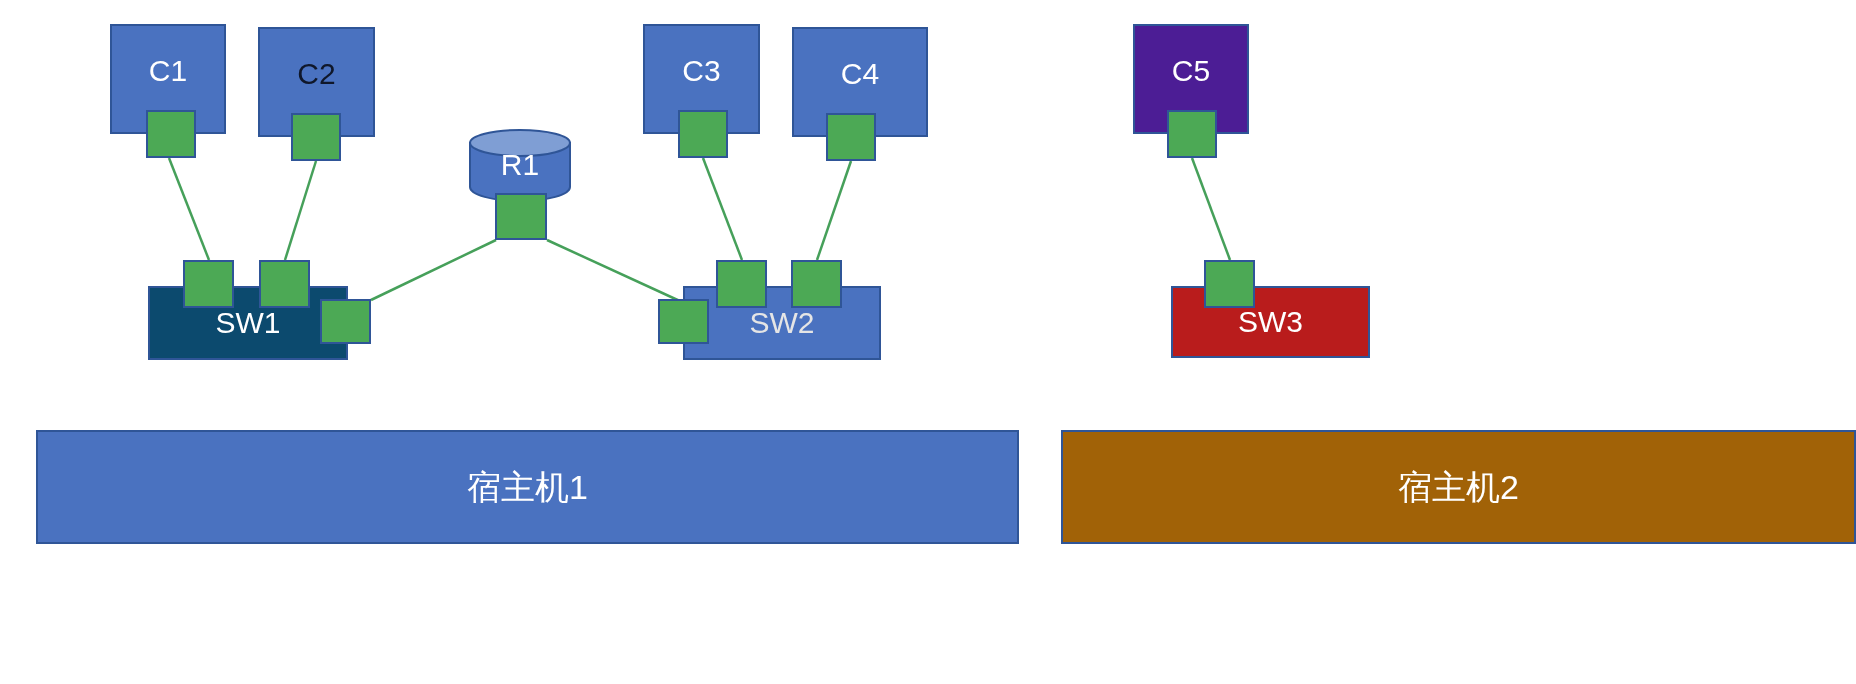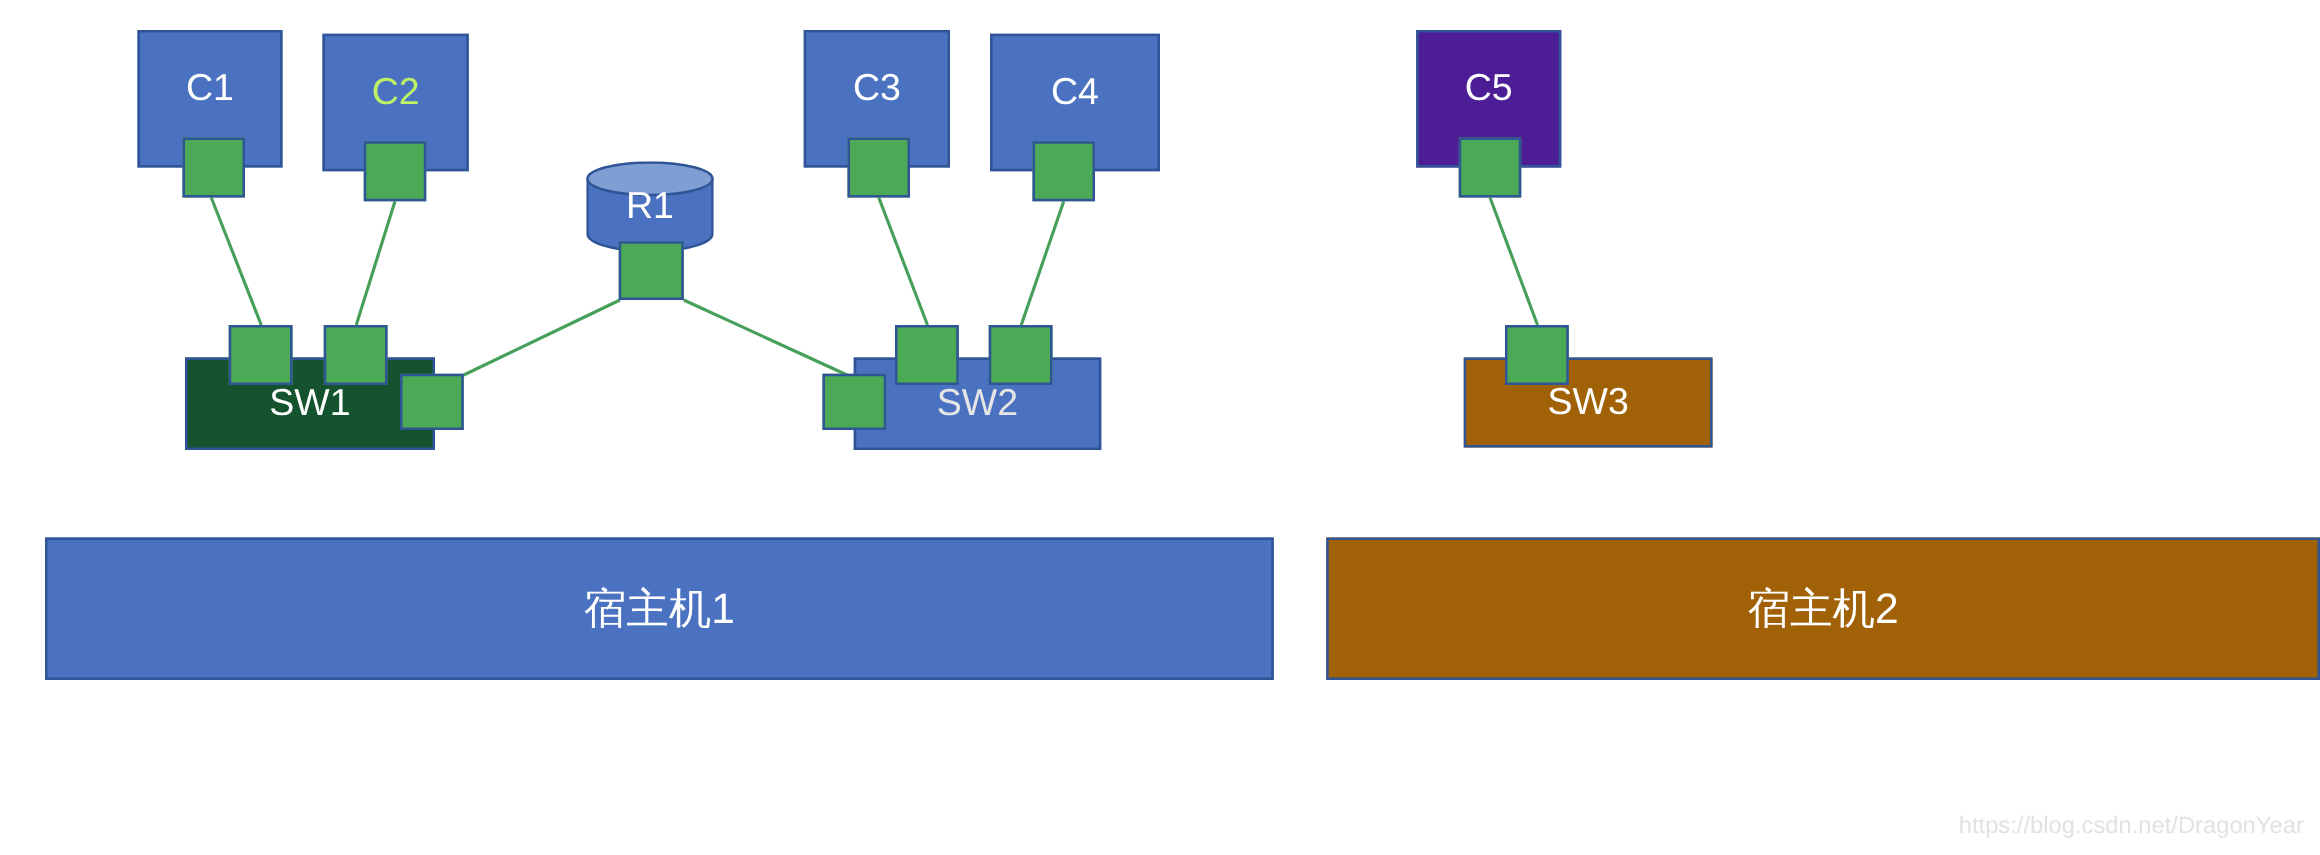--- a/index.html
+++ b/index.html
@@ -104,21 +104,21 @@
       <line x1="851" y1="161" x2="817" y2="260" stroke="#46a05a" stroke-width="2.5"></line>
       <line x1="1192" y1="158" x2="1230" y2="260" stroke="#46a05a" stroke-width="2.5"></line>
     </svg>
 
   <div id="nodes-layer">
       <div class="node container-node" style="left: 110px; top: 24px; width: 116px; height: 110px; background: rgb(74, 114, 192); border-color: rgb(47, 85, 151);">
         <span class="node-label" style="color: rgb(255, 255, 255);">C1</span>
       </div>
       <div class="port" style="left: 146px; top: 110px; width: 50px; height: 48px; background: rgb(76, 169, 85); border-color: rgb(47, 85, 151);"></div>
       <div class="node container-node" style="left: 258px; top: 27px; width: 117px; height: 110px; background: rgb(74, 114, 192); border-color: rgb(47, 85, 151);">
-        <span class="node-label" style="color: #bef264;">C2</span>
+        <span class="node-label" style="color: #0f172a;">C2</span>
       </div>
       <div class="port" style="left: 291px; top: 113px; width: 50px; height: 48px; background: rgb(76, 169, 85); border-color: rgb(47, 85, 151);"></div>
       <div class="node container-node" style="left: 643px; top: 24px; width: 117px; height: 110px; background: rgb(74, 114, 192); border-color: rgb(47, 85, 151);">
         <span class="node-label" style="color: rgb(255, 255, 255);">C3</span>
       </div>
       <div class="port" style="left: 678px; top: 110px; width: 50px; height: 48px; background: rgb(76, 169, 85); border-color: rgb(47, 85, 151);"></div>
       <div class="node container-node" style="left: 792px; top: 27px; width: 136px; height: 110px; background: rgb(74, 114, 192); border-color: rgb(47, 85, 151);">
         <span class="node-label" style="color: rgb(255, 255, 255);">C4</span>
       </div>
       <div class="port" style="left: 826px; top: 113px; width: 50px; height: 48px; background: rgb(76, 169, 85); border-color: rgb(47, 85, 151);"></div>
@@ -127,39 +127,38 @@
       </div>
       <div class="port" style="left: 1167px; top: 110px; width: 50px; height: 48px; background: rgb(76, 169, 85); border-color: rgb(47, 85, 151);"></div>
       <div class="router-node" style="left: 469px; top: 129px; width: 102px; height: 72px;">
         <svg width="102" height="72" viewBox="0 0 102 72">
           <path d="M1,14 L1,58 A50,14 0 0 0 101,58 L101,14 Z" fill="#4a72c0" stroke="#2f5597" stroke-width="2"></path>
           <ellipse cx="51" cy="14" rx="50" ry="13" fill="#7f9ed4" stroke="#2f5597" stroke-width="2"></ellipse>
         </svg>
         <span class="router-label" style="color: rgb(255, 255, 255);">R1</span>
       </div>
       <div class="port" style="left: 495px; top: 193px; width: 52px; height: 47px; background: rgb(76, 169, 85); border-color: rgb(47, 85, 151);"></div>
-      <div class="node switch-node" style="left: 148px; top: 286px; width: 200px; height: 74px; background: #14532d; border-color: rgb(47, 85, 151);">
+      <div class="node switch-node" style="left: 148px; top: 286px; width: 200px; height: 74px; background: #0c4a6e; border-color: rgb(47, 85, 151);">
         <span class="node-label" style="color: rgb(255, 255, 255);">SW1</span>
       </div>
       <div class="port" style="left: 183px; top: 260px; width: 51px; height: 48px; background: rgb(76, 169, 85); border-color: rgb(47, 85, 151);"></div>
       <div class="port" style="left: 259px; top: 260px; width: 51px; height: 48px; background: rgb(76, 169, 85); border-color: rgb(47, 85, 151);"></div>
       <div class="port" style="left: 320px; top: 299px; width: 51px; height: 45px; background: rgb(76, 169, 85); border-color: rgb(47, 85, 151);"></div>
       <div class="node switch-node" style="left: 683px; top: 286px; width: 198px; height: 74px; background: rgb(74, 114, 192); border-color: rgb(47, 85, 151);">
         <span class="node-label" style="color: #e5e5e5;">SW2</span>
       </div>
       <div class="port" style="left: 658px; top: 299px; width: 51px; height: 45px; background: rgb(76, 169, 85); border-color: rgb(47, 85, 151);"></div>
       <div class="port" style="left: 716px; top: 260px; width: 51px; height: 48px; background: rgb(76, 169, 85); border-color: rgb(47, 85, 151);"></div>
       <div class="port" style="left: 791px; top: 260px; width: 51px; height: 48px; background: rgb(76, 169, 85); border-color: rgb(47, 85, 151);"></div>
-      <div class="node switch-node" style="left: 1171px; top: 286px; width: 199px; height: 72px; background: #a16207; border-color: rgb(47, 85, 151);">
+      <div class="node switch-node" style="left: 1171px; top: 286px; width: 199px; height: 72px; background: #b91c1c; border-color: rgb(47, 85, 151);">
         <span class="node-label" style="color: rgb(255, 255, 255);">SW3</span>
       </div>
       <div class="port" style="left: 1204px; top: 260px; width: 51px; height: 48px; background: rgb(76, 169, 85); border-color: rgb(47, 85, 151);"></div>
       <div class="node host-node" style="left: 36px; top: 430px; width: 983px; height: 114px; background: rgb(74, 114, 192); border-color: rgb(47, 85, 151); text-align: right;">
         <span class="node-label" style="color: rgb(255, 255, 255);">宿主机1</span>
       </div>
       <div class="node host-node" style="left: 1061px; top: 430px; width: 795px; height: 114px; background: #a16207; border-color: rgb(47, 85, 151);">
         <span class="node-label" style="color: rgb(255, 255, 255);">宿主机2</span>
       </div>
     </div>
 
-  <div class="watermark" style="left: 1567px; top: 650px; color: rgb(226, 226, 226);">https://blog.csdn.net/DragonYear</div>
 
 </div>
 
 </body></html>

